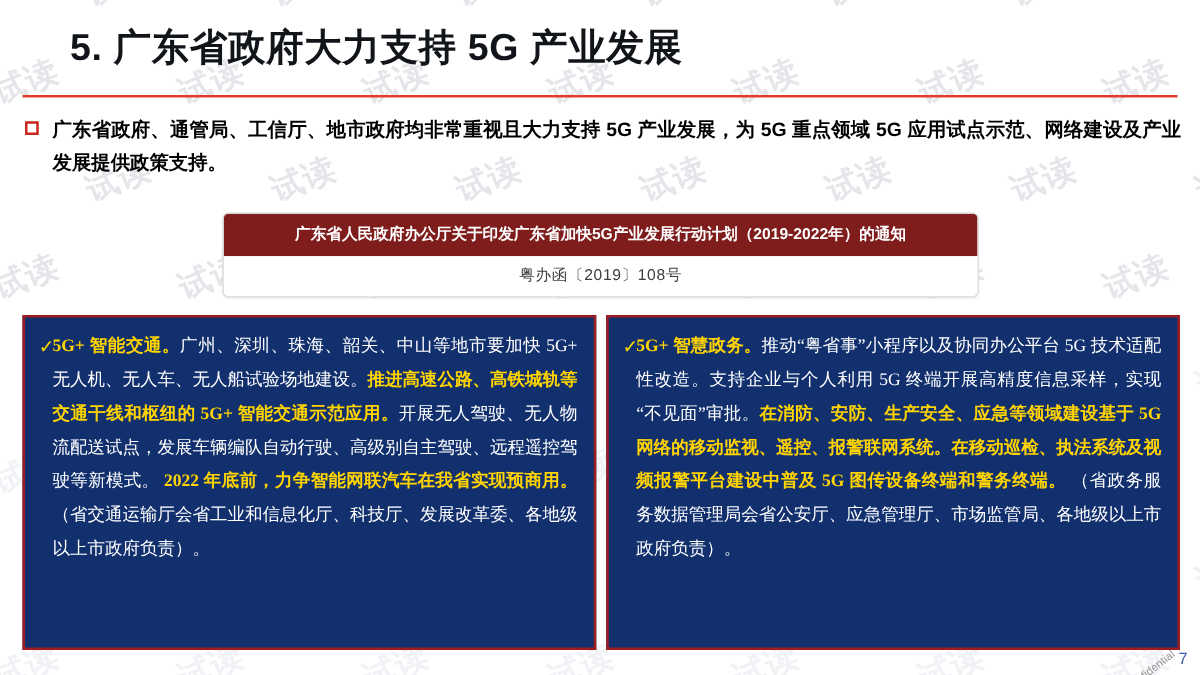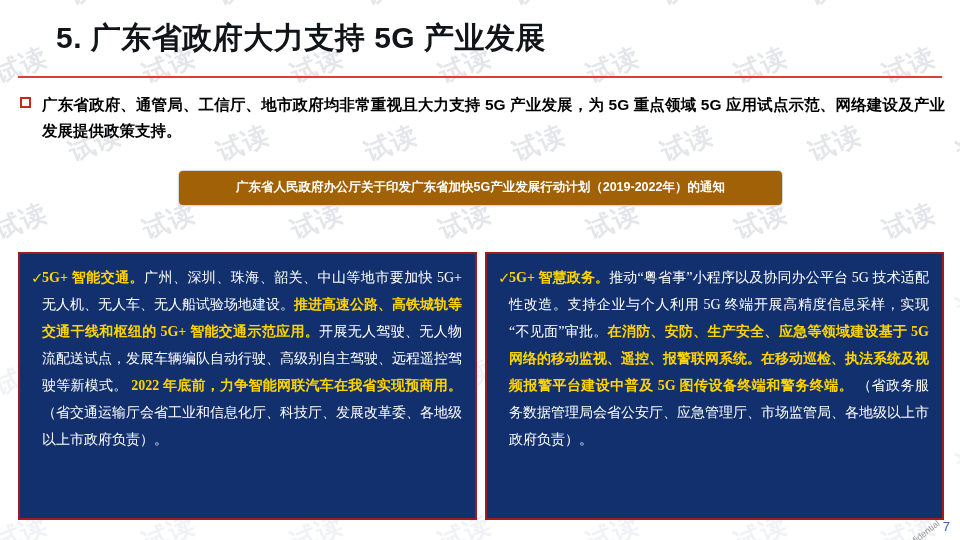--- a/index.html
+++ b/index.html
@@ -135,21 +135,21 @@
     left: 178px;
     top: 170px;
     width: 605px;
     border: 1px solid #d8d8d8;
     border-radius: 5px;
     overflow: hidden;
     background: #fff;
     box-shadow: 0 1px 2px rgba(0,0,0,0.06);
   }
   #doc-card-head {
-    background: #a16207;
+    background: #7f1d1d;
     color: #ffffff;
     font-size: 12.5px;
     font-weight: 700;
     line-height: 19px;
     padding: 7px 14px 8px 14px;
     text-align: center;
   }
   #doc-card-num {
     color: #3d3d3d;
     font-size: 12.5px;
@@ -288,20 +288,21 @@
 
   </div>
 
   <div id="lead-block">
     <span id="lead-bullet"></span>
     <div id="lead-text">广东省政府、通管局、工信厅、地市政府均非常重视且大力支持 5G 产业发展，为 5G 重点领域 5G 应用试点示范、网络建设及产业发展提供政策支持。</div>
   </div>
 
   <div id="doc-card">
     <div id="doc-card-head">广东省人民政府办公厅关于印发广东省加快5G产业发展行动计划（2019-2022年）的通知</div>
+    <div id="doc-card-num">粤办函〔2019〕108号</div>
   </div>
 
   <div class="panel" id="panel-left">
     <div class="panel-body">
       <span class="check-icon">✓</span>
       <div class="panel-text"><span class="hl">5G+ 智能交通。</span><span>广州、深圳、珠海、韶关、中山等地市要加快 5G+ 无人机、无人车、无人船试验场地建设。</span><span class="hl">推进高速公路、高铁城轨等交通干线和枢纽的 5G+ 智能交通示范应用。</span><span>开展无人驾驶、无人物流配送试点，发展车辆编队自动行驶、高级别自主驾驶、远程遥控驾驶等新模式。</span><span class="hl"> 2022 年底前，力争智能网联汽车在我省实现预商用。</span><span> （省交通运输厅会省工业和信息化厅、科技厅、发展改革委、各地级以上市政府负责）。</span></div>
     </div>
   </div>
 
   <div class="panel" id="panel-right">

